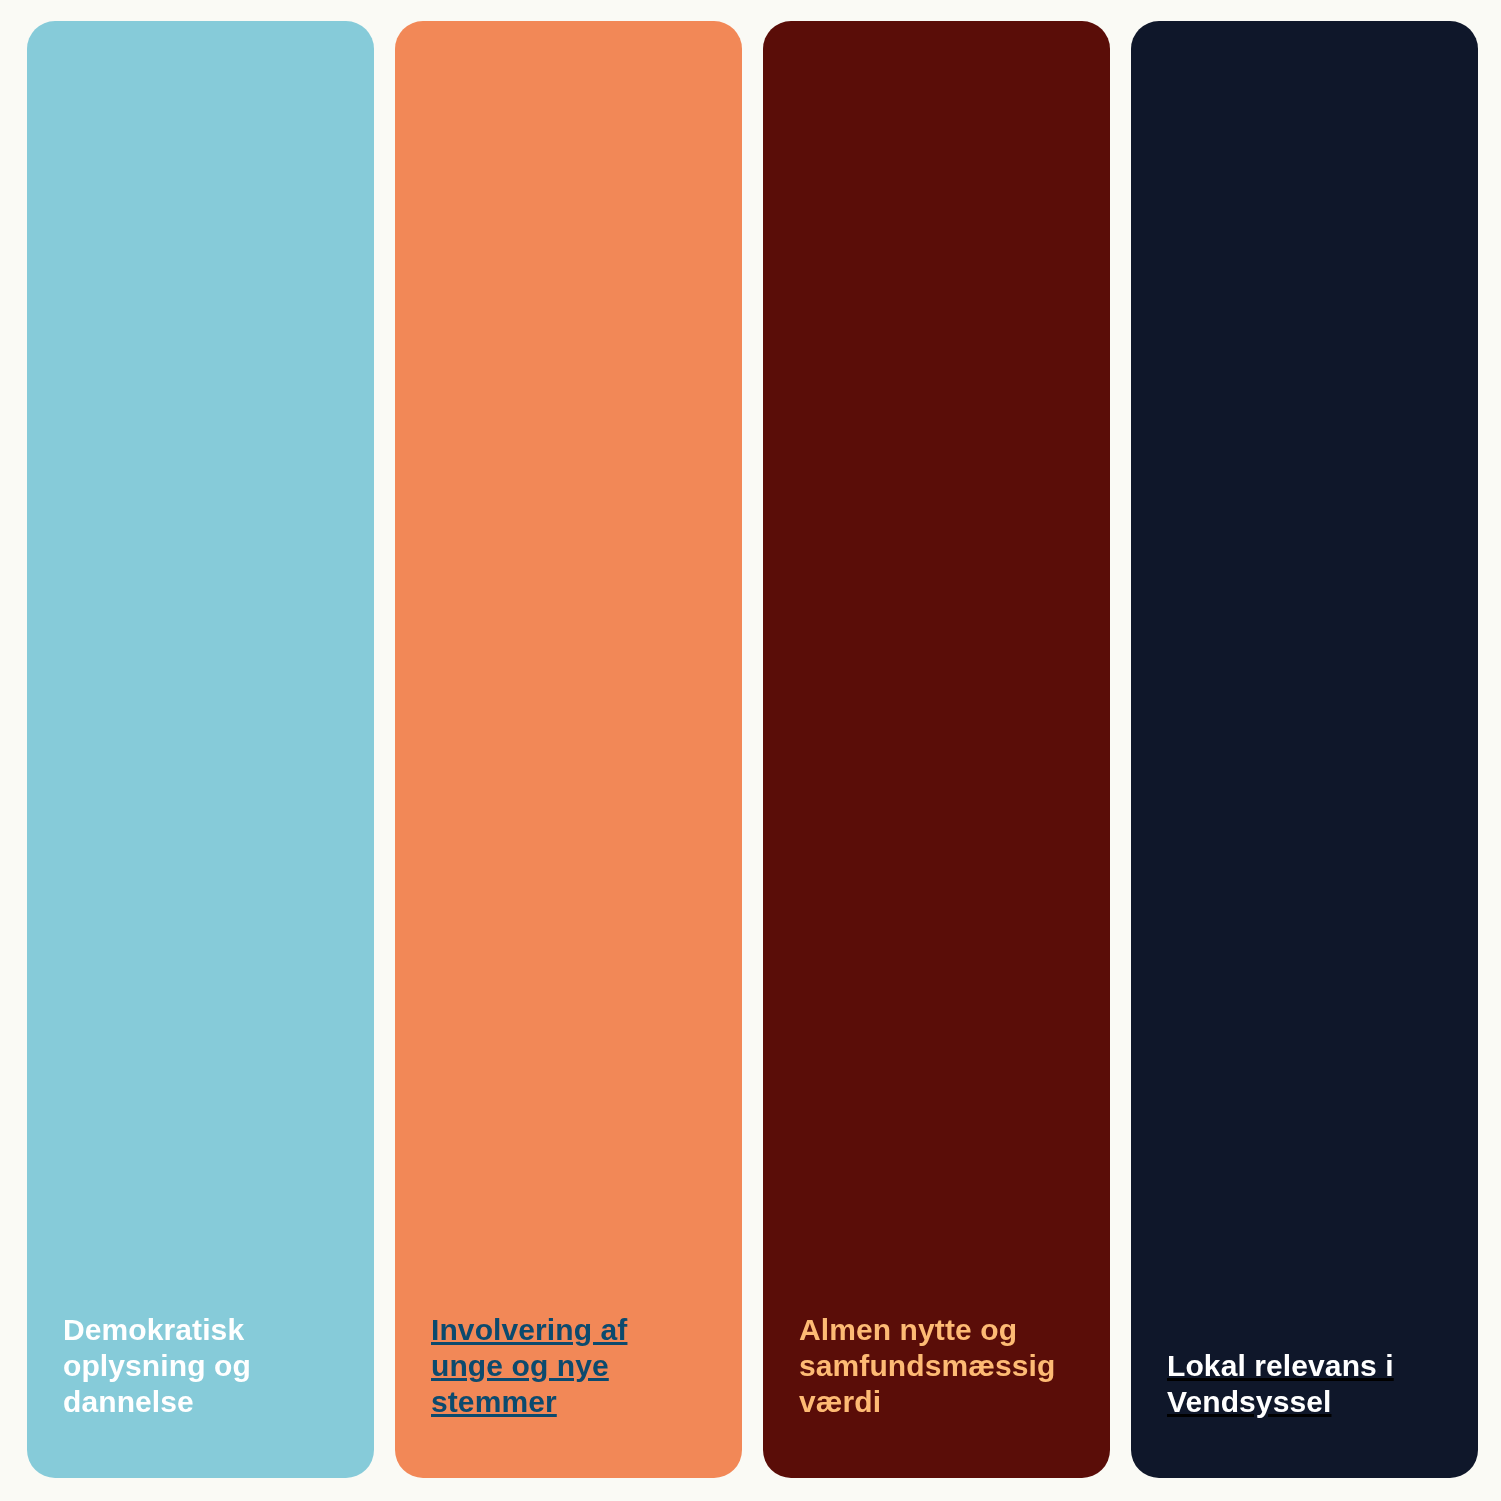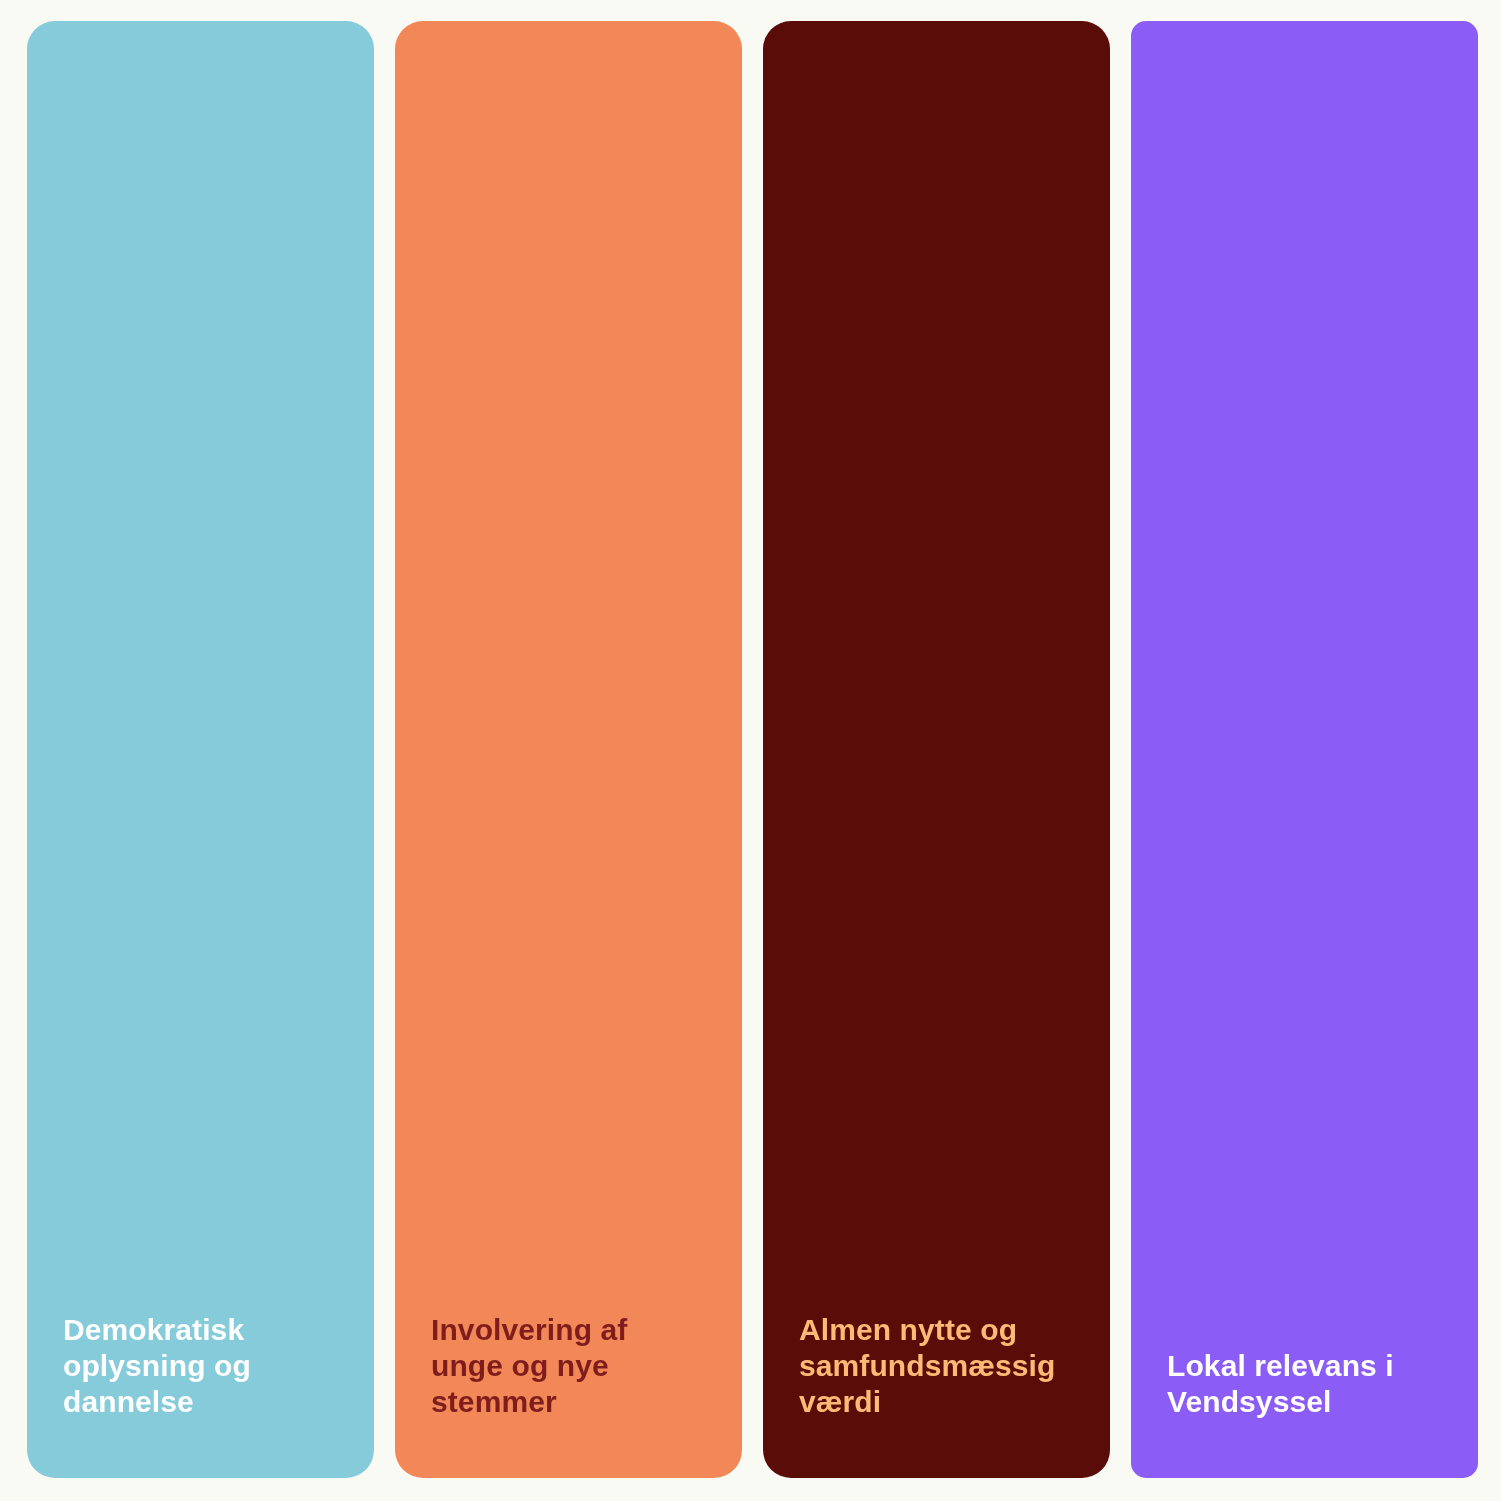--- a/index.html
+++ b/index.html
@@ -53,29 +53,29 @@
 
 <div id="card-grid" style="gap: 21px;">
 
   <div class="value-card" style="background: rgb(134, 203, 217); border-radius: 28px;">
     <p class="value-card-label" style="color: rgb(255, 255, 255);">Demokratisk
 oplysning og
 dannelse</p>
   </div>
 
   <div class="value-card" style="background: rgb(242, 136, 87); border-radius: 28px;">
-    <p class="value-card-label" style="color: #7f1d1d;">Involvering af
+    <p class="value-card-label" style="color: #0c4a6e; text-decoration: underline;">Involvering af
 unge og nye
 stemmer</p>
   </div>
 
   <div class="value-card" style="background: rgb(90, 13, 8); border-radius: 28px;">
     <p class="value-card-label" style="color: #fdba74;">Almen nytte og
 samfundsmæssig
 værdi</p>
   </div>
 
-  <div class="value-card" style="background: #8b5cf6; border-radius: 15px;">
+  <div class="value-card" style="background: #0f172a; border-radius: 28px; text-decoration: underline;">
     <p class="value-card-label" style="color: rgb(255, 255, 255);">Lokal relevans i
 Vendsyssel</p>
   </div>
 
 </div>
 
 </body></html>

